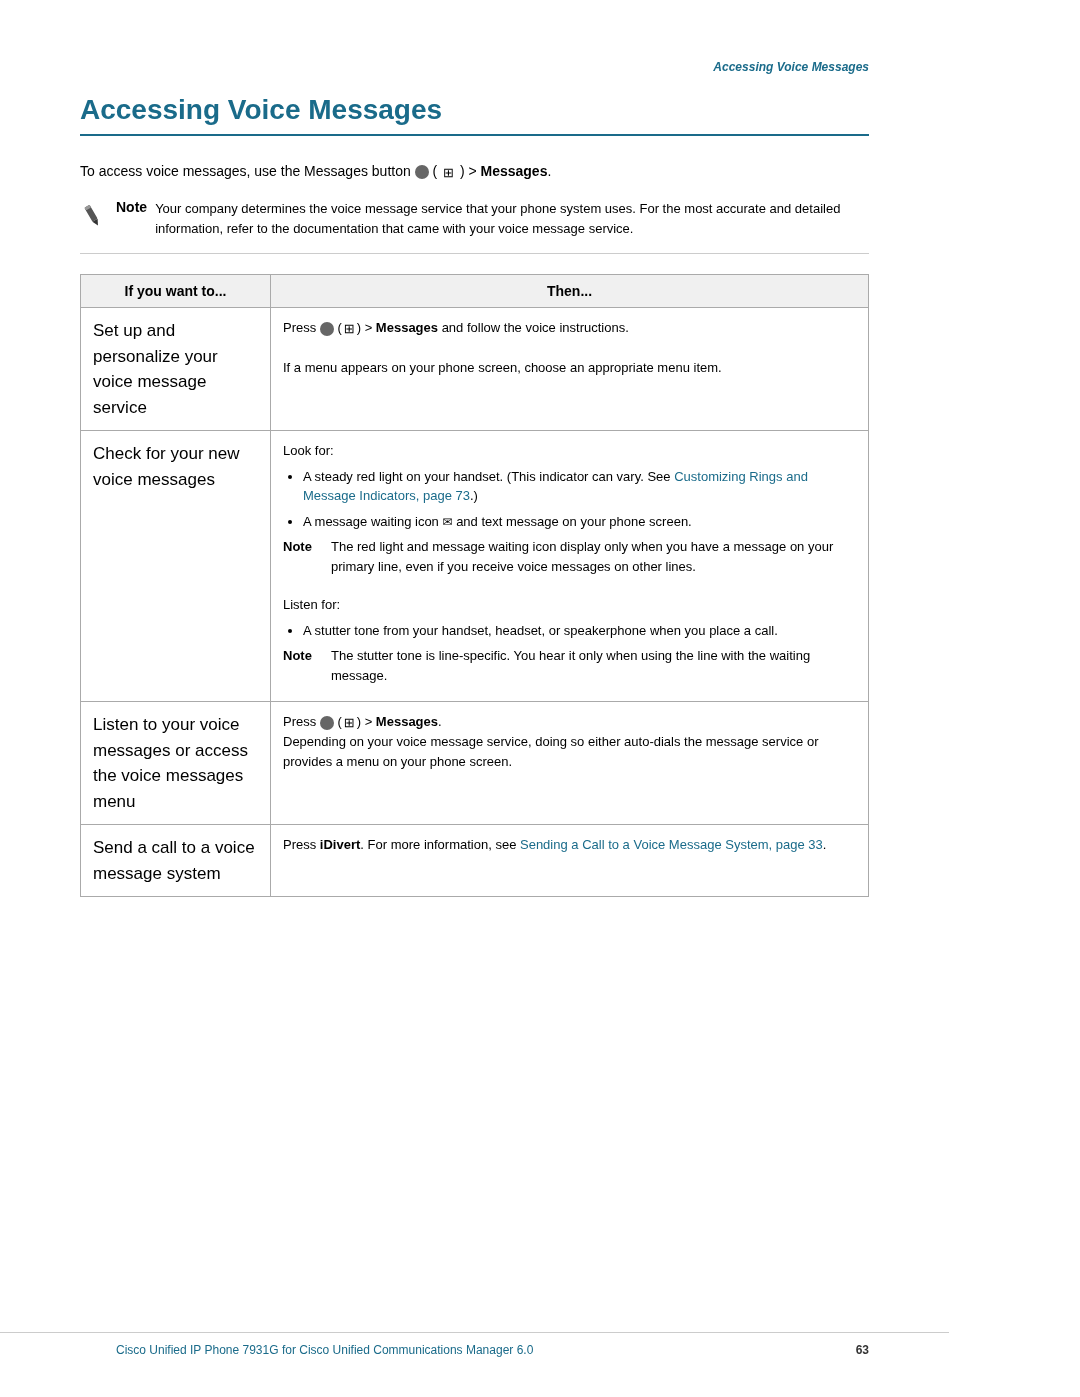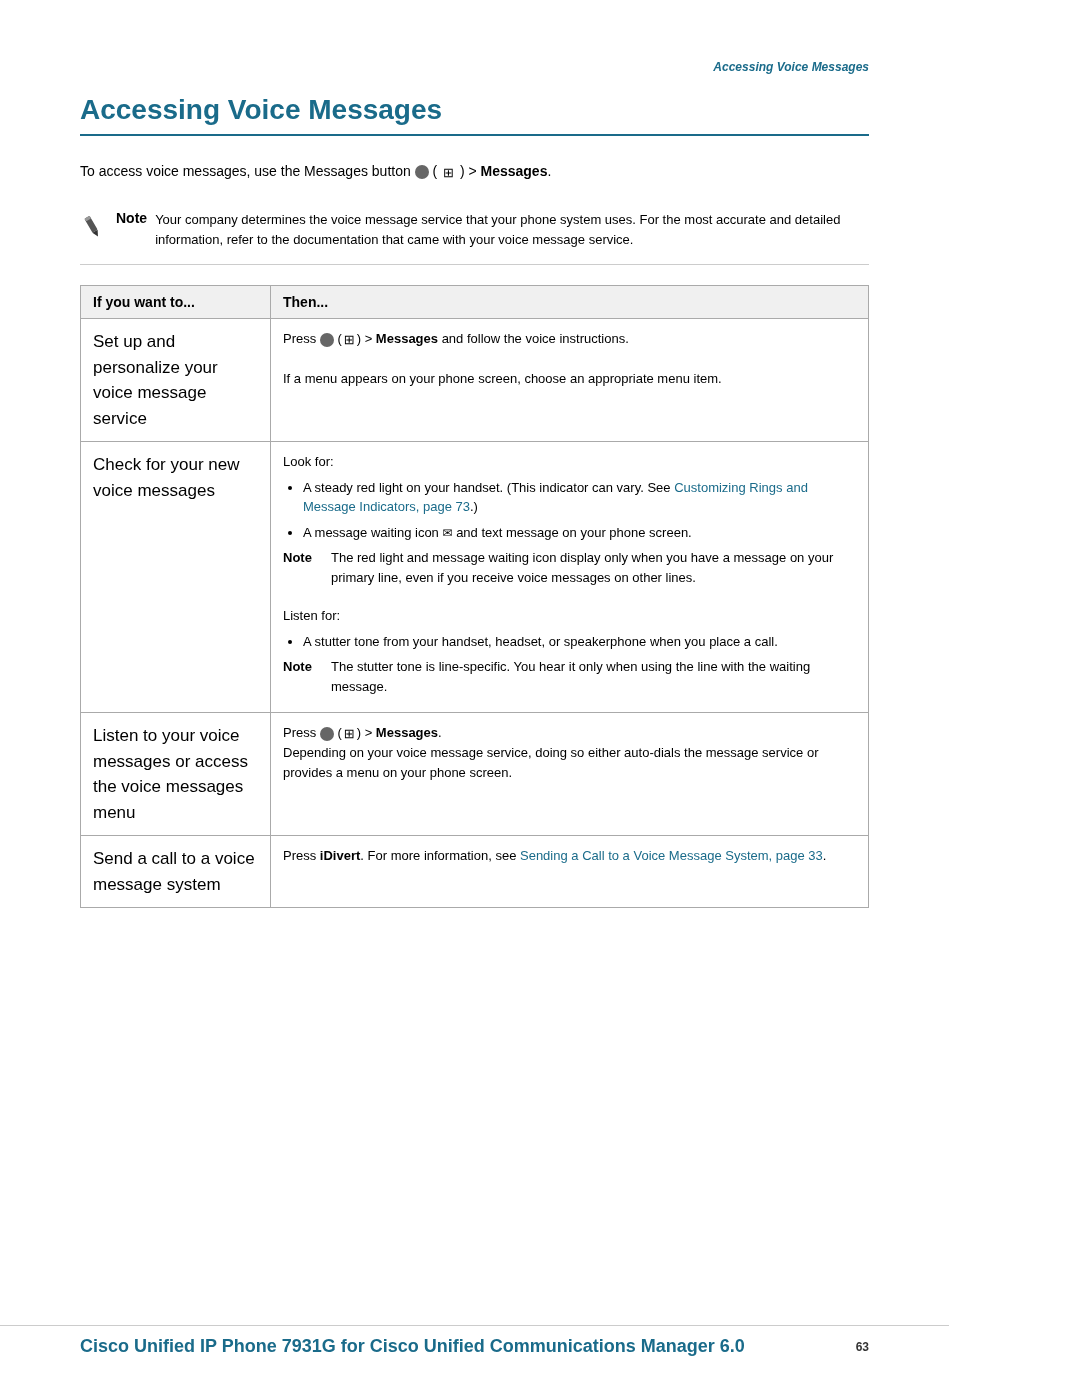--- a/index.html
+++ b/index.html
@@ -40,21 +40,21 @@
       margin-bottom: 8px;
       margin-top: 10px;
     }
     .title-rule {
       border: none;
       border-top: 2px solid #1a6b8a;
       margin-bottom: 25px;
     }
     .intro-para {
       font-size: 14px;
-      margin-bottom: 28px;
+      margin-bottom: 17px;
       line-height: 1.5;
     }
     .grid-icon {
       display: inline-block;
       font-size: 13px;
       vertical-align: middle;
       margin: 0 2px;
     }
     .note-section {
       display: flex;
@@ -79,21 +79,21 @@
     }
     table.main-table {
       width: 100%;
       border-collapse: collapse;
       font-size: 13px;
     }
     table.main-table th {
       background: #f0f0f0;
       border: 1px solid #aaa;
       padding: 8px 12px;
-      text-align: left;
+      text-align: center;
       font-size: 14px;
       font-weight: bold;
     }
     table.main-table td {
       border: 1px solid #aaa;
       padding: 10px 12px;
       vertical-align: top;
       line-height: 1.5;
     }
     table.main-table td:first-child {
@@ -135,22 +135,23 @@
       right: 0;
       display: flex;
       justify-content: space-between;
       align-items: center;
       padding: 0 80px;
       border-top: 1px solid #ccc;
       padding-top: 10px;
     }
     .footer-text {
       color: #1a6b8a;
-      font-size: 18px;
-      font-weight: bold;
+      font-size: 12px;
+      font-weight: normal;
+      margin-left: 36px;
     }
     .footer-page {
       font-size: 12px;
       color: #333;
       font-weight: bold;
       text-align: center;
     }
     .msg-circle {
       display: inline-block;
       width: 14px;

